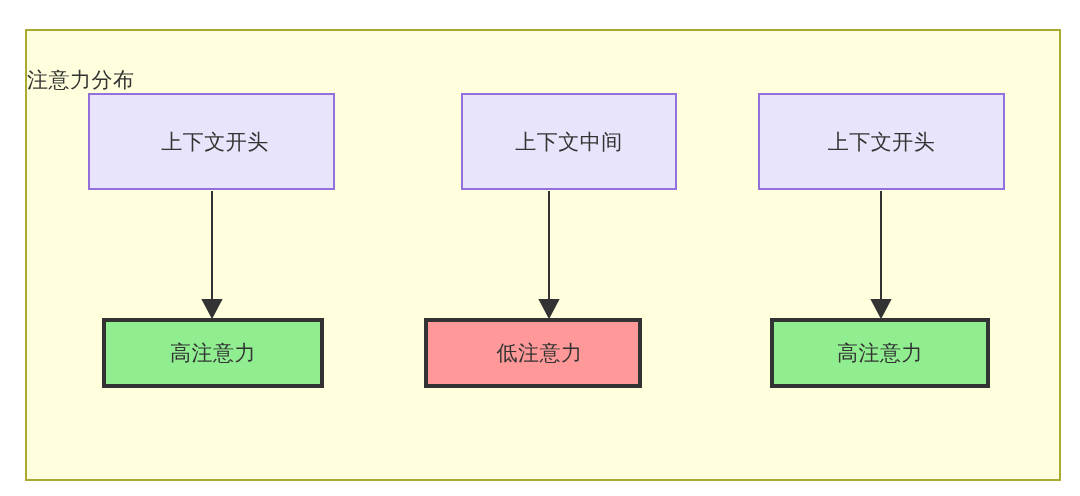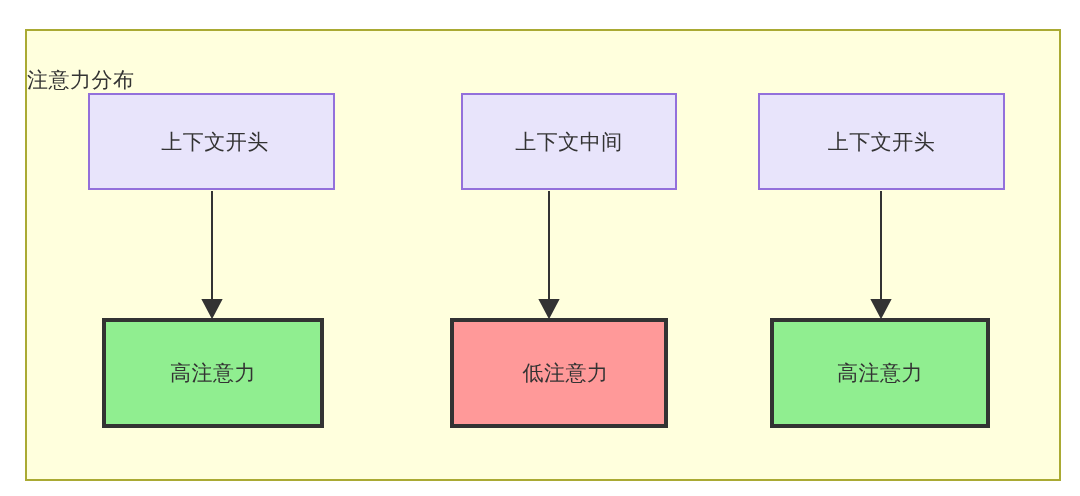--- a/index.html
+++ b/index.html
@@ -57,37 +57,37 @@
     white-space: nowrap;
   }
 
   .node-context {
     background: #e8e4fb;
     border: 2px solid #9370db;
     height: 97px;
   }
 
   .node-attn {
-    height: 110px;
+    height: 70px;
     border: 4px solid #333333;
   }
 
   .attn-high { background: #90ee90; }
   .attn-low  { background: #f99; }
 
   
   .col-1 .top    { left: 88px;  width: 247px; padding-left: 7px; }
   .col-2 .top    { left: 428px; width: 216px; margin-left: 33px; }
   .col-3 .top    { left: 758px; width: 247px; }
 
   .top { top: 93px; }
 
   .bottom { top: 318px; }
   .col-1 .bottom { left: 102px; width: 222px; }
-  .col-2 .bottom { left: 450px; width: 218px; padding-left: 13px; }
+  .col-2 .bottom { left: 424px; width: 218px; padding-left: 13px; }
   .col-3 .bottom { left: 770px; width: 220px; }
 
   
   .edge-layer {
     position: absolute;
     left: 0; top: 0;
     width: 1080px;
     height: 496px;
     pointer-events: none;
   }

